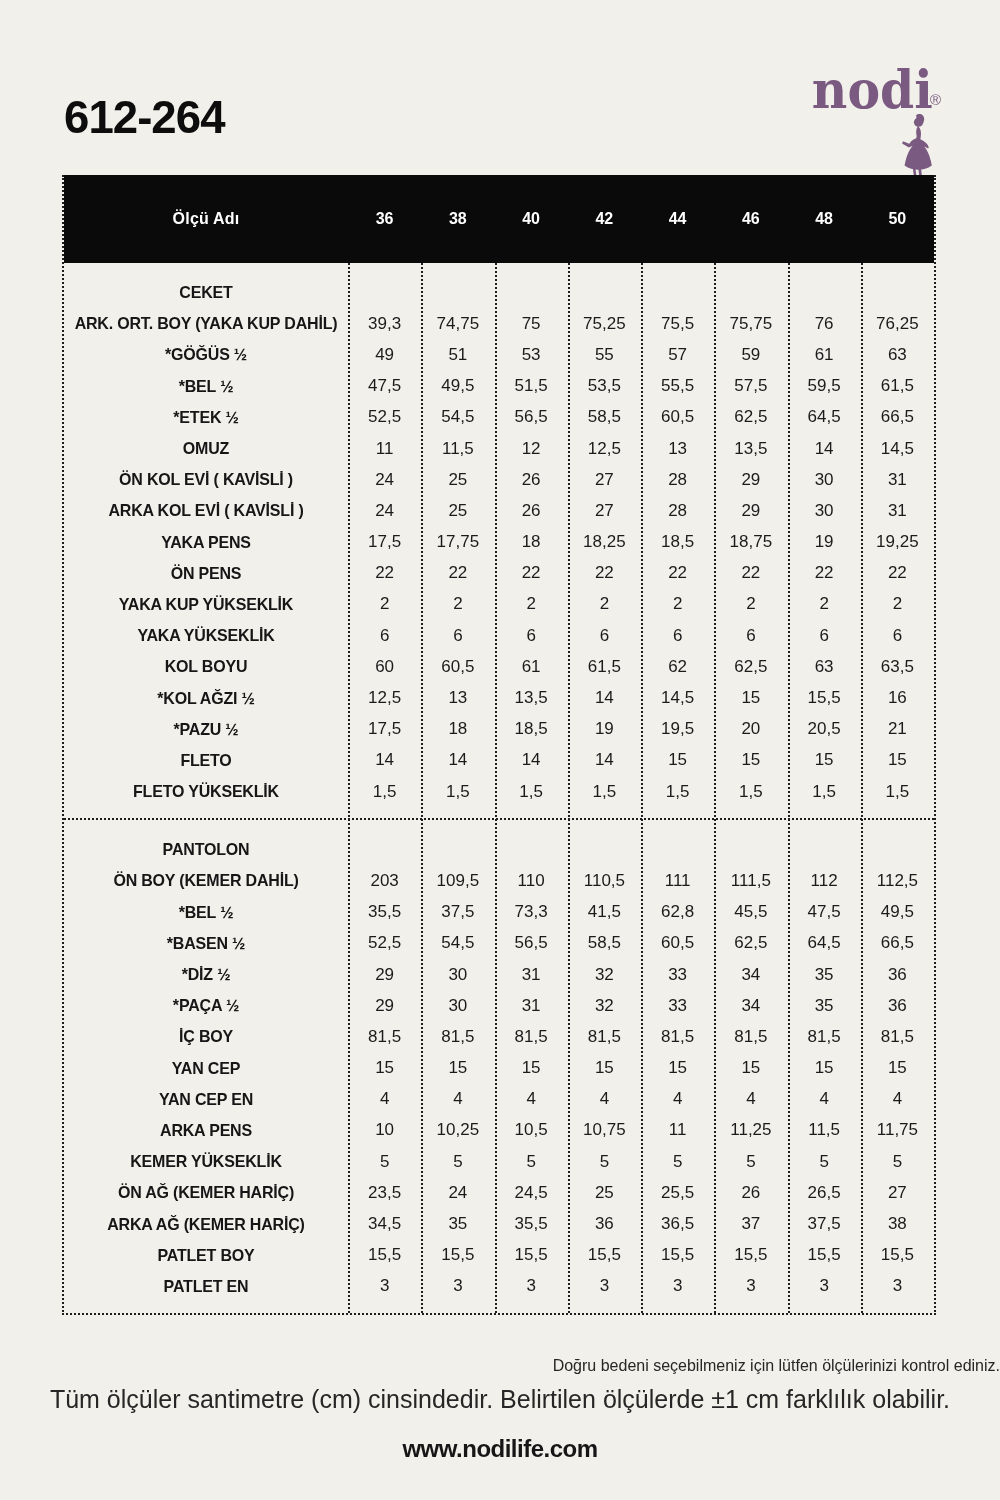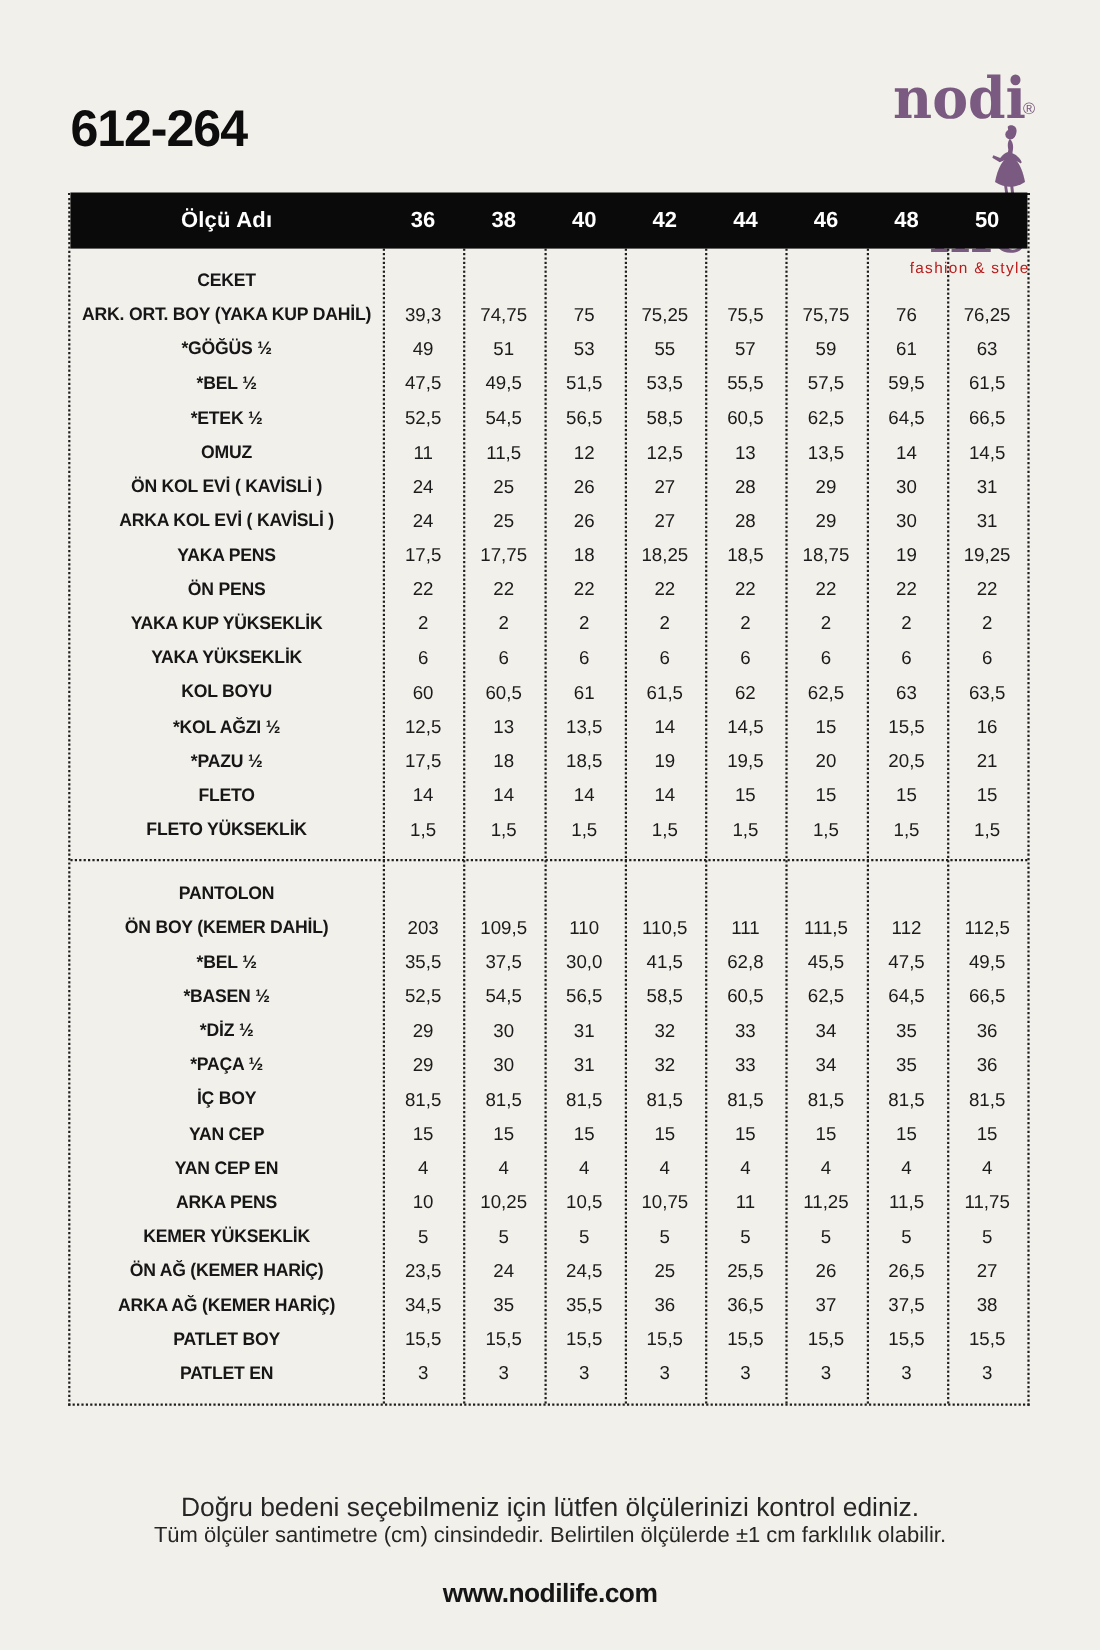--- a/index.html
+++ b/index.html
@@ -42,23 +42,23 @@
   
   .table-wrap{
     position:absolute;left:62px;top:152px;width:874px;
     box-sizing:border-box;
     border-left:2px dotted #1e1e1e;
     border-right:2px dotted #1e1e1e;
     border-bottom:2px dotted #1e1e1e;
   }
   .thead{
     display:grid;grid-template-columns:284px repeat(8,1fr);
-    height:51px;align-items:center;
+    height:88px;align-items:center;
     background:#0a0a0a;color:#ffffff;
-    font-weight:bold;font-size:20px;
+    font-weight:bold;font-size:16px;
   }
   .thead .h-label{text-align:center;letter-spacing:0.2px;}
   .thead .h-size{text-align:center;}
 
   .table-body{position:relative;}
   .vline{
     position:absolute;top:0;bottom:0;width:0;
     border-left:2px dotted #1e1e1e;pointer-events:none;
   }
   .section{padding-top:14px;padding-bottom:11px;}
@@ -70,22 +70,22 @@
   .cell-label{
     text-align:center;font-weight:bold;font-size:16.5px;
     letter-spacing:-0.2px;white-space:nowrap;
     transform:scaleX(0.97);transform-origin:center;
   }
   .cell-val{text-align:center;font-size:17px;color:#1b1b1b;}
 
   
   .foot{position:absolute;left:0;width:1000px;text-align:center;margin:0;}
   .note1{top:1300px;font-size:21px;font-weight:bold;letter-spacing:-0.2px;}
-  .note2{top:1334px;font-size:24px;color:#262626;}
-  .note3{top:1362px;font-size:20px;color:#262626;}
+  .note2{top:1334px;font-size:16px;color:#262626;text-align:right;}
+  .note3{top:1362px;font-size:25px;color:#262626;}
   .website{top:1412px;font-size:24px;font-weight:bold;letter-spacing:-0.5px;}
 </style>
 </head>
 <body>
 
 <div class="sheet" style="--brand:#7a5a80;">
 
   <h1 class="product-code">612-264</h1>
 
   <div class="logo">
@@ -329,21 +329,21 @@
             <div class="cell-val">110,5</div>
             <div class="cell-val">111</div>
             <div class="cell-val">111,5</div>
             <div class="cell-val">112</div>
             <div class="cell-val">112,5</div>
           </div>
           <div class="row">
             <div class="cell-label">*BEL ½</div>
             <div class="cell-val">35,5</div>
             <div class="cell-val">37,5</div>
-            <div class="cell-val">30,0</div>
+            <div class="cell-val">73,3</div>
             <div class="cell-val">41,5</div>
             <div class="cell-val">62,8</div>
             <div class="cell-val">45,5</div>
             <div class="cell-val">47,5</div>
             <div class="cell-val">49,5</div>
           </div>
           <div class="row">
             <div class="cell-label">*BASEN ½</div>
             <div class="cell-val">52,5</div>
             <div class="cell-val">54,5</div>

